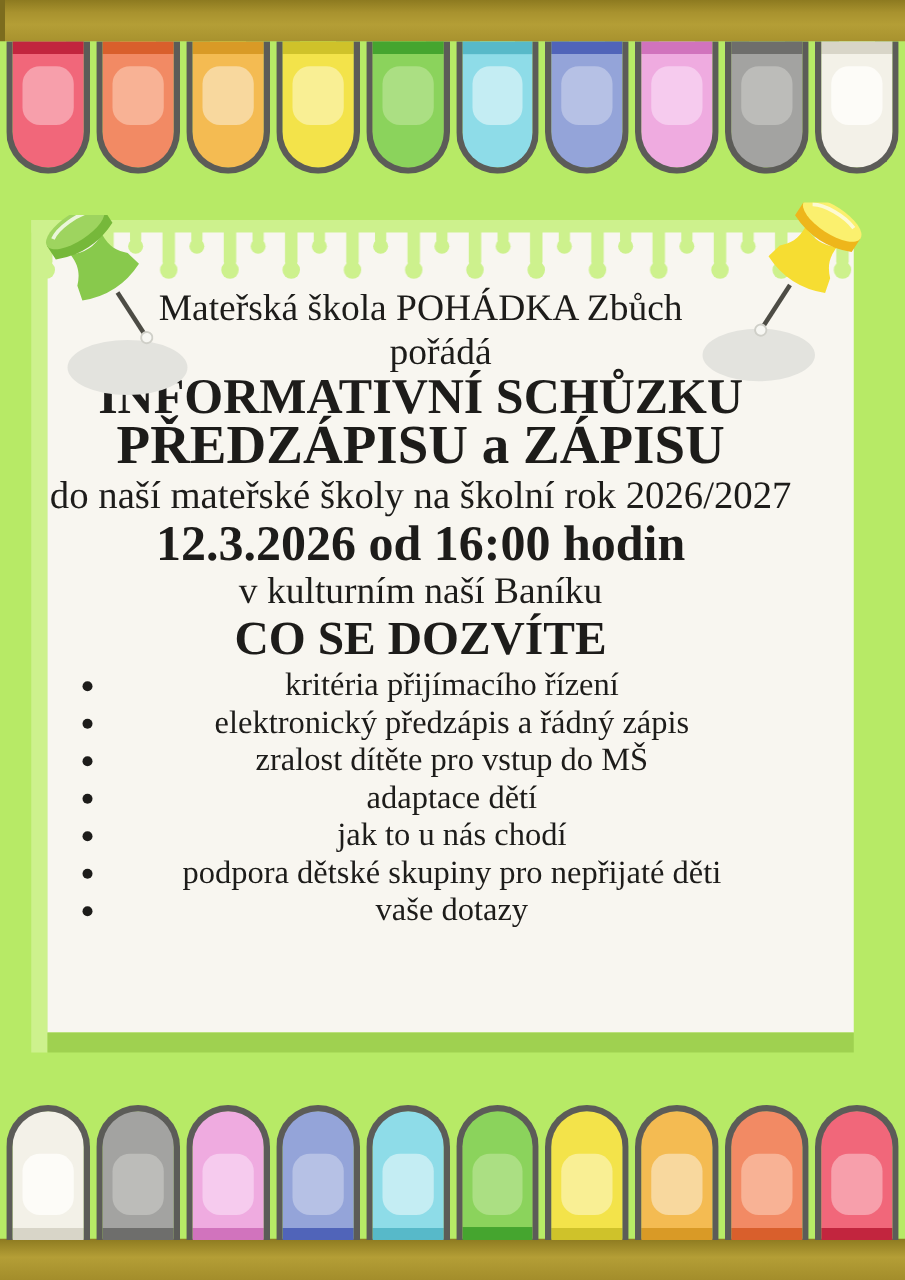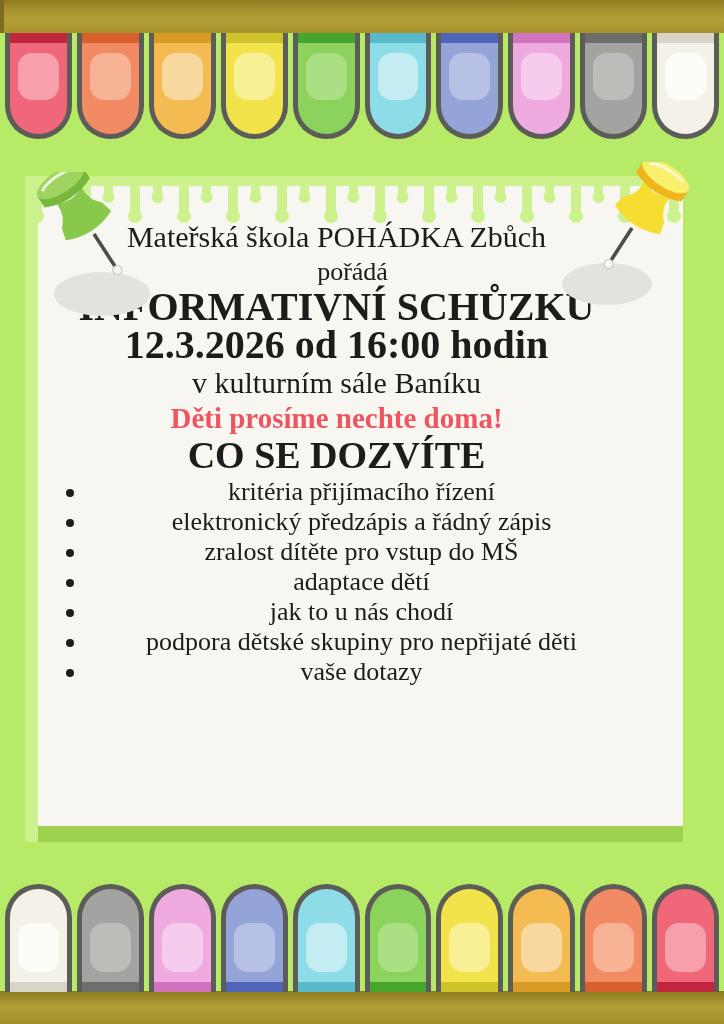--- a/index.html
+++ b/index.html
@@ -44,27 +44,27 @@
   
   .left-strip{position:absolute;left:25px;top:176px;width:13px;height:666px;background:var(--drip,#cdf18d);}
   .paper{position:absolute;left:38px;top:183px;width:645px;height:643px;background:var(--paper,#f8f6f0);}
   .shadow-band{position:absolute;left:38px;top:826px;width:645px;height:16px;background:var(--shadow_band,#9fd150);}
   .drip-svg{position:absolute;left:25px;top:176px;width:658px;height:60px;}
   .pin-svg{position:absolute;width:150px;height:150px;z-index:6;}
   .pin-left{left:22px;top:172px;}
   .pin-right{left:552px;top:162px;}
   
   .content{
-    position:absolute;left:38px;top:183px;width:597px;height:643px;
+    position:absolute;left:38px;top:193px;width:597px;height:643px;
     padding-top:36px;box-sizing:border-box;
     text-align:center;color:#1d1c1a;z-index:5;
   }
   .line{white-space:nowrap;}
   .school-line   {font-size:30px;line-height:36px;}
-  .organizes-line{font-size:26px;line-height:34px;padding-left:32px;}
+  .organizes-line{font-size:30px;line-height:34px;padding-left:32px;}
   .meeting-heading{font-size:40px;line-height:36px;font-weight:bold;}
   .attendees-line{font-size:19px;line-height:27px;}
   .enrollment-heading{font-size:44px;line-height:42px;font-weight:bold;}
   .school-year-line{font-size:31px;line-height:38px;}
   .datetime-line {font-size:40px;line-height:40px;font-weight:bold;font-family:Liberation Serif, serif;}
   .venue-line    {font-size:30px;line-height:36px;}
   .address-line  {font-size:30px;line-height:34px;}
   .notice-line   {font-size:29px;line-height:34px;font-weight:bold;color:var(--notice_red,#ee5560);}
   .agenda-heading{font-size:38px;line-height:40px;font-weight:bold;}
   .agenda-list{
@@ -152,23 +152,24 @@
       <path d="M-27,-62 L-27,-49 Q0,-37 27,-49 L27,-62 Q0,-49 -27,-62 Z" fill="#eeb61b"></path>
       <ellipse cx="0" cy="-62" rx="27" ry="11" fill="#fbf06e"></ellipse>
       <path d="M-20,-64 A24 9 0 0 1 18,-66" stroke="#fdfad2" stroke-width="3" fill="none"></path>
     </g>
   </svg>
 
   <div class="content">
     <div class="line school-line">Mateřská škola POHÁDKA Zbůch</div>
     <div class="line organizes-line">pořádá</div>
     <div class="line meeting-heading">INFORMATIVNÍ SCHŮZKU</div>
+    <div class="line enrollment-heading">PŘEDZÁPISU a ZÁPISU</div>
+    <div class="line school-year-line">do naší mateřské školy na školní rok 2026/2027</div>
     <div class="line datetime-line">12.3.2026 od 16:00 hodin</div>
-    <div class="line venue-line">v kulturním sále Baníku</div>
-    <div class="line notice-line">Děti prosíme nechte doma!</div>
+    <div class="line venue-line">v kulturním naší Baníku</div>
     <div class="line agenda-heading">CO SE DOZVÍTE</div>
     <ul class="agenda-list">
       <li>kritéria přijímacího řízení</li>
       <li>elektronický předzápis a řádný zápis</li>
       <li>zralost dítěte pro vstup do MŠ</li>
       <li>adaptace dětí</li>
       <li>jak to u nás chodí</li>
       <li>podpora dětské skupiny pro nepřijaté děti</li>
       <li>vaše dotazy</li>
     </ul>

